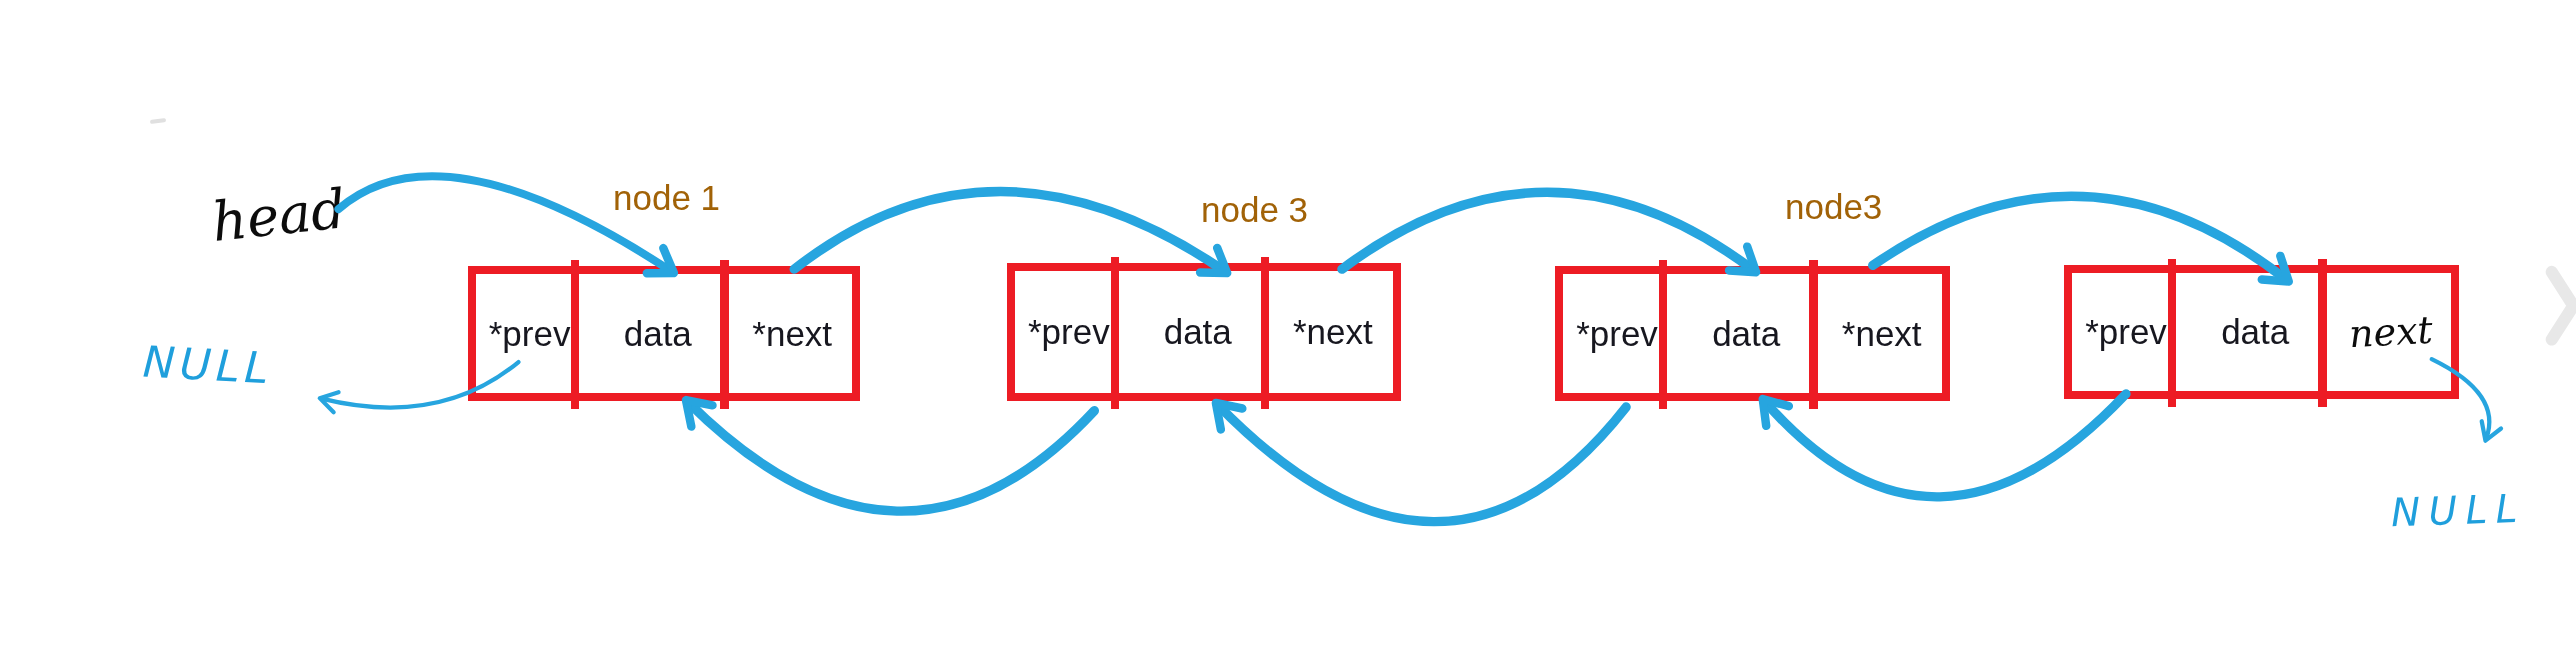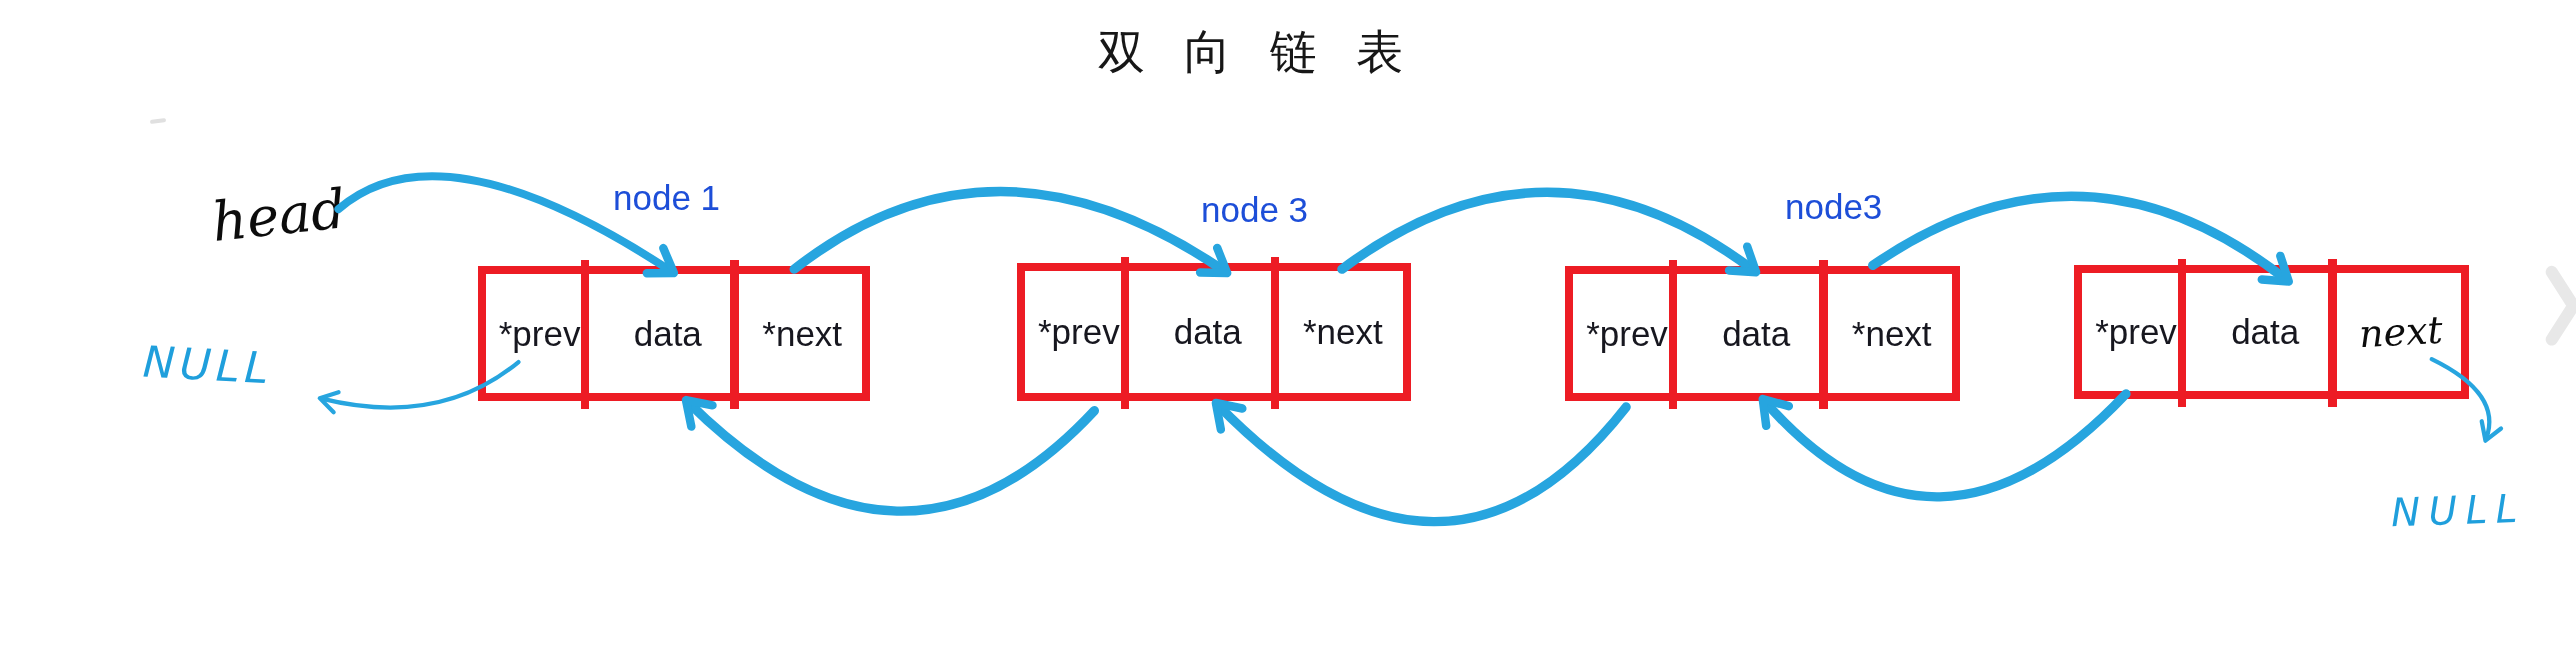--- a/index.html
+++ b/index.html
@@ -17,28 +17,27 @@
     left: 1098px; top: 20.6px;
     font-size: 47px;
     letter-spacing: 13px;
     color: #171717;
     font-weight: 500;
     white-space: nowrap;
   }
   .node-label {
     position: absolute;
     font-size: 35px;
-    color: #1d4ed8;
+    color: #a16207;
     white-space: nowrap;
   }
   .node {
     position: absolute;
     border: 8.4px solid #ed1c24;
     display: flex;
-    margin-left: 10px;
   }
   .cell {
     display: flex;
     align-items: center;
     justify-content: center;
     font-size: 35px;
     color: #17171f;
   }
   .cell.c1 { width: 28.5%; }
   .cell.c2 { width: 39.7%; }
@@ -88,21 +87,20 @@
     background: #e0e0e0;
     border-radius: 1.9px;
     transform: rotate(-8deg);
   }
 </style>
 </head>
 <body>
 
 <div id="canvas">
 
-  <div class="title">双 向 链 表</div>
 
   <div class="faint-dash"></div>
 
   <div id="head-label" class="hw-black">head</div>
   <div id="null-left" class="hw-blue">NULL</div>
   <div id="null-right" class="hw-blue">NULL</div>
 
   <div class="node-label" style="left:613px; top:178px;">node 1</div>
   <div class="node-label" style="left:1201px; top:190px;">node 3</div>
   <div class="node-label" style="left:1737px; top:187px;margin-left:48px;">node3</div>

